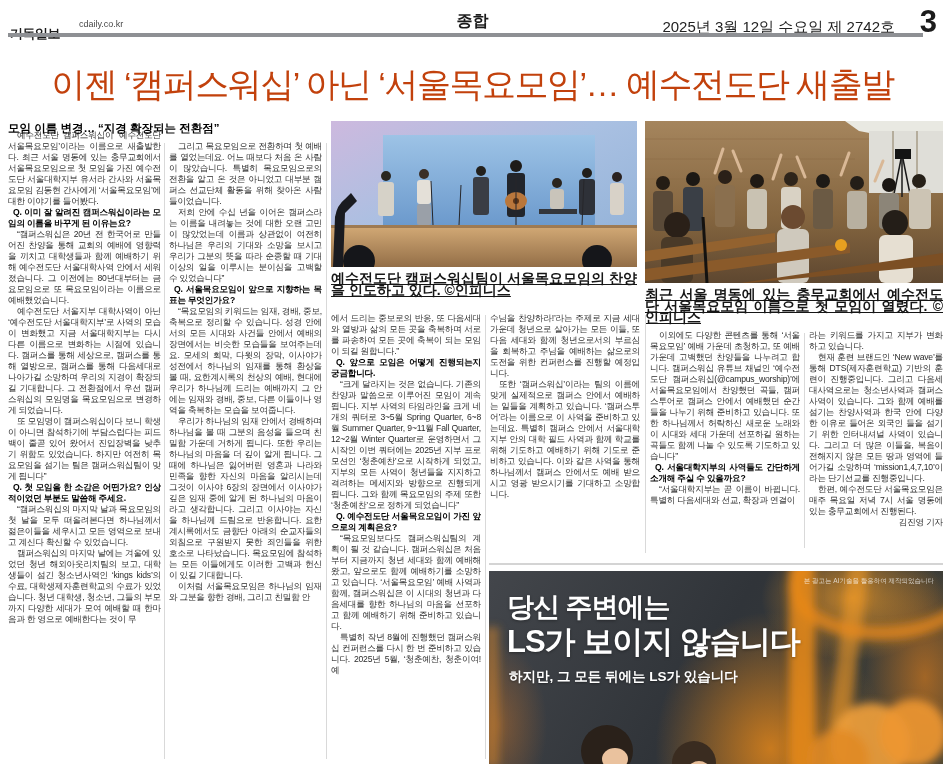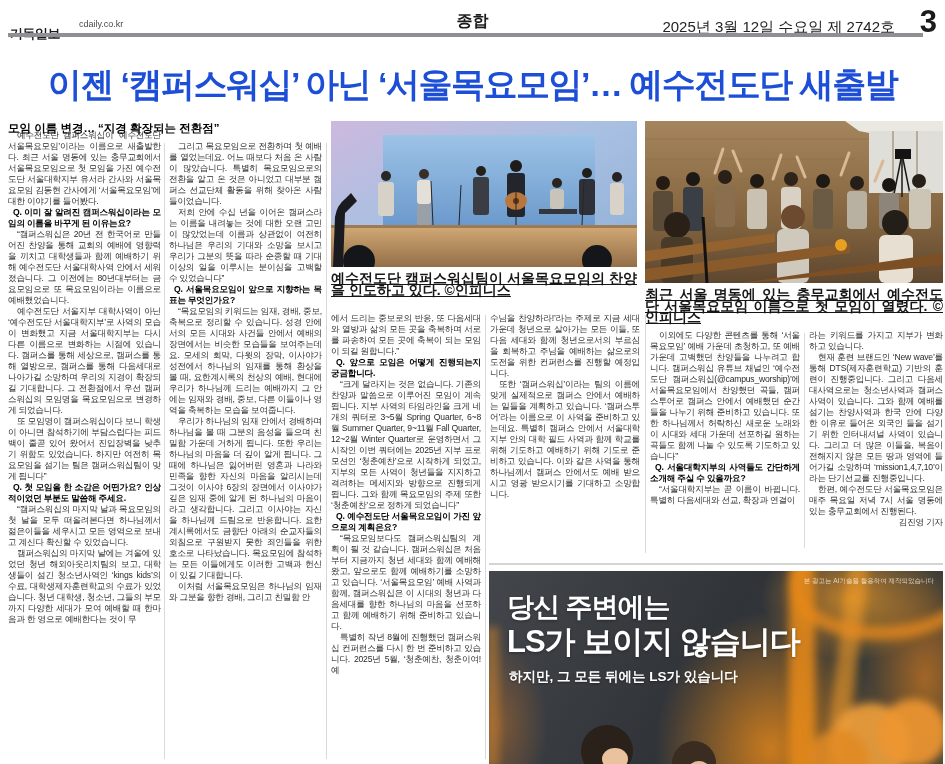--- a/index.html
+++ b/index.html
@@ -8,21 +8,21 @@
     font-family:"Liberation Sans","DejaVu Sans",sans-serif;color:#1a1a1a;
   }
   
   .brand{position:absolute;left:10px;top:14px;font-size:13px;font-weight:800;letter-spacing:-0.5px;margin-top:11px;}
   .site{position:absolute;left:79px;top:19px;font-size:9px;color:#4a4a4a;}
   .section{position:absolute;left:0;right:0;top:11px;text-align:center;font-size:16px;font-weight:700;}
   .date{position:absolute;right:50px;top:18px;font-size:15px;color:#222;}
   .pagenum{position:absolute;right:8px;top:4px;font-size:31px;font-weight:700;color:#1c1c1c;}
   .header-rule{position:absolute;left:8px;top:33px;width:915px;height:4px;background:#8e9094;}
   
-  .headline{position:absolute;left:0;right:0;top:62px;text-align:center;font-size:34px;font-weight:700;letter-spacing:-1.5px;color:#1d4ed8;}
+  .headline{position:absolute;left:0;right:0;top:62px;text-align:center;font-size:34px;font-weight:400;letter-spacing:-1.5px;color:#c2410c;}
   .kicker{position:absolute;left:8px;top:121px;font-size:11.5px;font-weight:700;color:#000;}
   
   .col{position:absolute;overflow:hidden;font-size:8.6px;line-height:11px;color:#2b2b2b;text-align:justify;letter-spacing:-0.2px;}
   .col p{margin:0;word-break:break-all;}
   .blk-p{text-indent:9px;}
   .blk-pc{text-indent:0;}
   .blk-q{font-weight:700;color:#000;text-indent:5px;}
   .byline{float:right;font-weight:400;color:#2b2b2b;}
   .col1{left:8px;top:130px;width:153px;height:620px;}
   .col2{left:169px;top:141px;width:153px;height:620px;}

